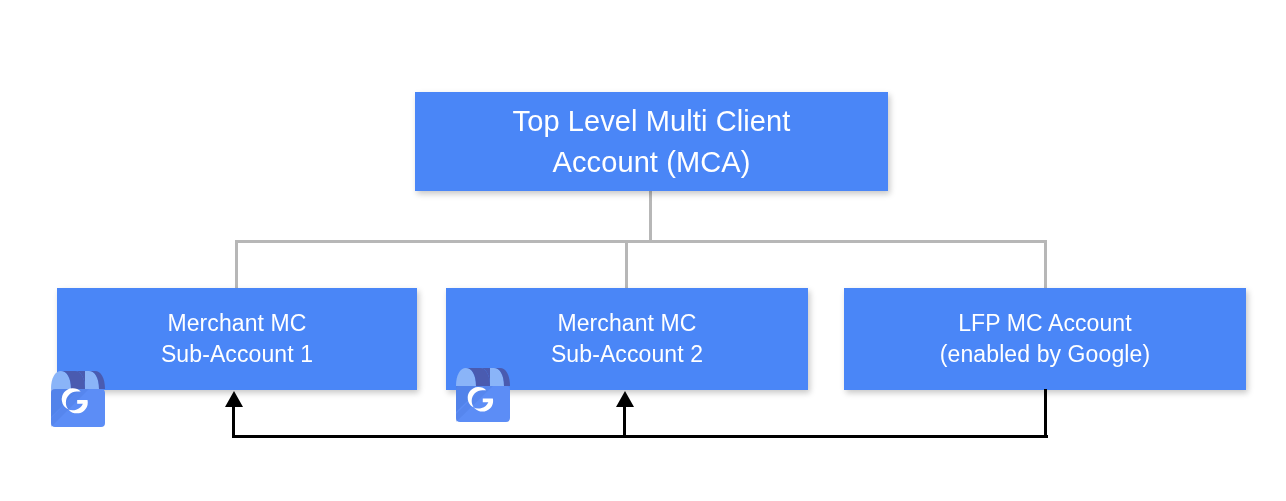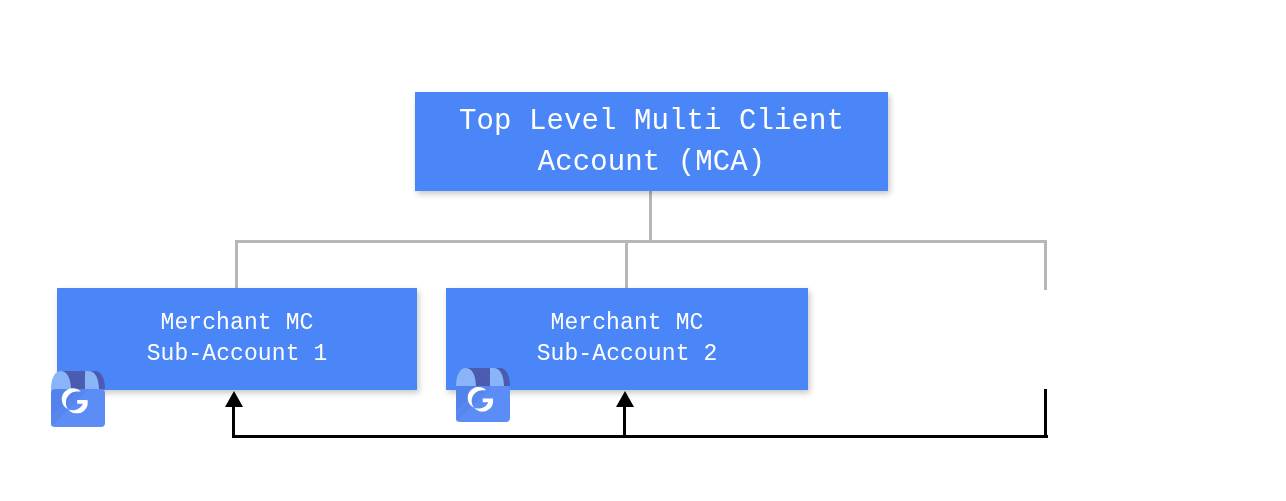--- a/index.html
+++ b/index.html
@@ -11,21 +11,20 @@
   body {
     font-family: "Liberation Sans", sans-serif;
     -webkit-font-smoothing: antialiased;
   }
   #diagram-canvas {
     position: relative;
     width: 1286px;
     height: 501px;
     background: #ffffff;
     overflow: hidden;
-    font-family: Liberation Mono, monospace;
   }
 
   
   .node {
     position: absolute;
     box-sizing: border-box;
     display: flex;
     align-items: center;
     justify-content: center;
     text-align: center;
@@ -149,20 +148,24 @@
   <div class="node" id="node-sub1">
     <span class="node-label">Merchant MC
 Sub-Account 1</span>
   </div>
 
   <div class="node" id="node-sub2">
     <span class="node-label">Merchant MC
 Sub-Account 2</span>
   </div>
 
+  <div class="node" id="node-lfp">
+    <span class="node-label">LFP MC Account
+(enabled by Google)</span>
+  </div>
 
   <svg class="gbp-icon" id="gbp-icon-1" viewBox="0 0 68 66">
     <defs>
       <linearGradient id="gbpShade1" x1="0" y1="0" x2="1" y2="1">
         <stop offset="0%" stop-color="#3f72d8"></stop>
         <stop offset="55%" stop-color="#5c8df6"></stop>
         <stop offset="100%" stop-color="#5c8df6"></stop>
       </linearGradient>
     </defs>
 

